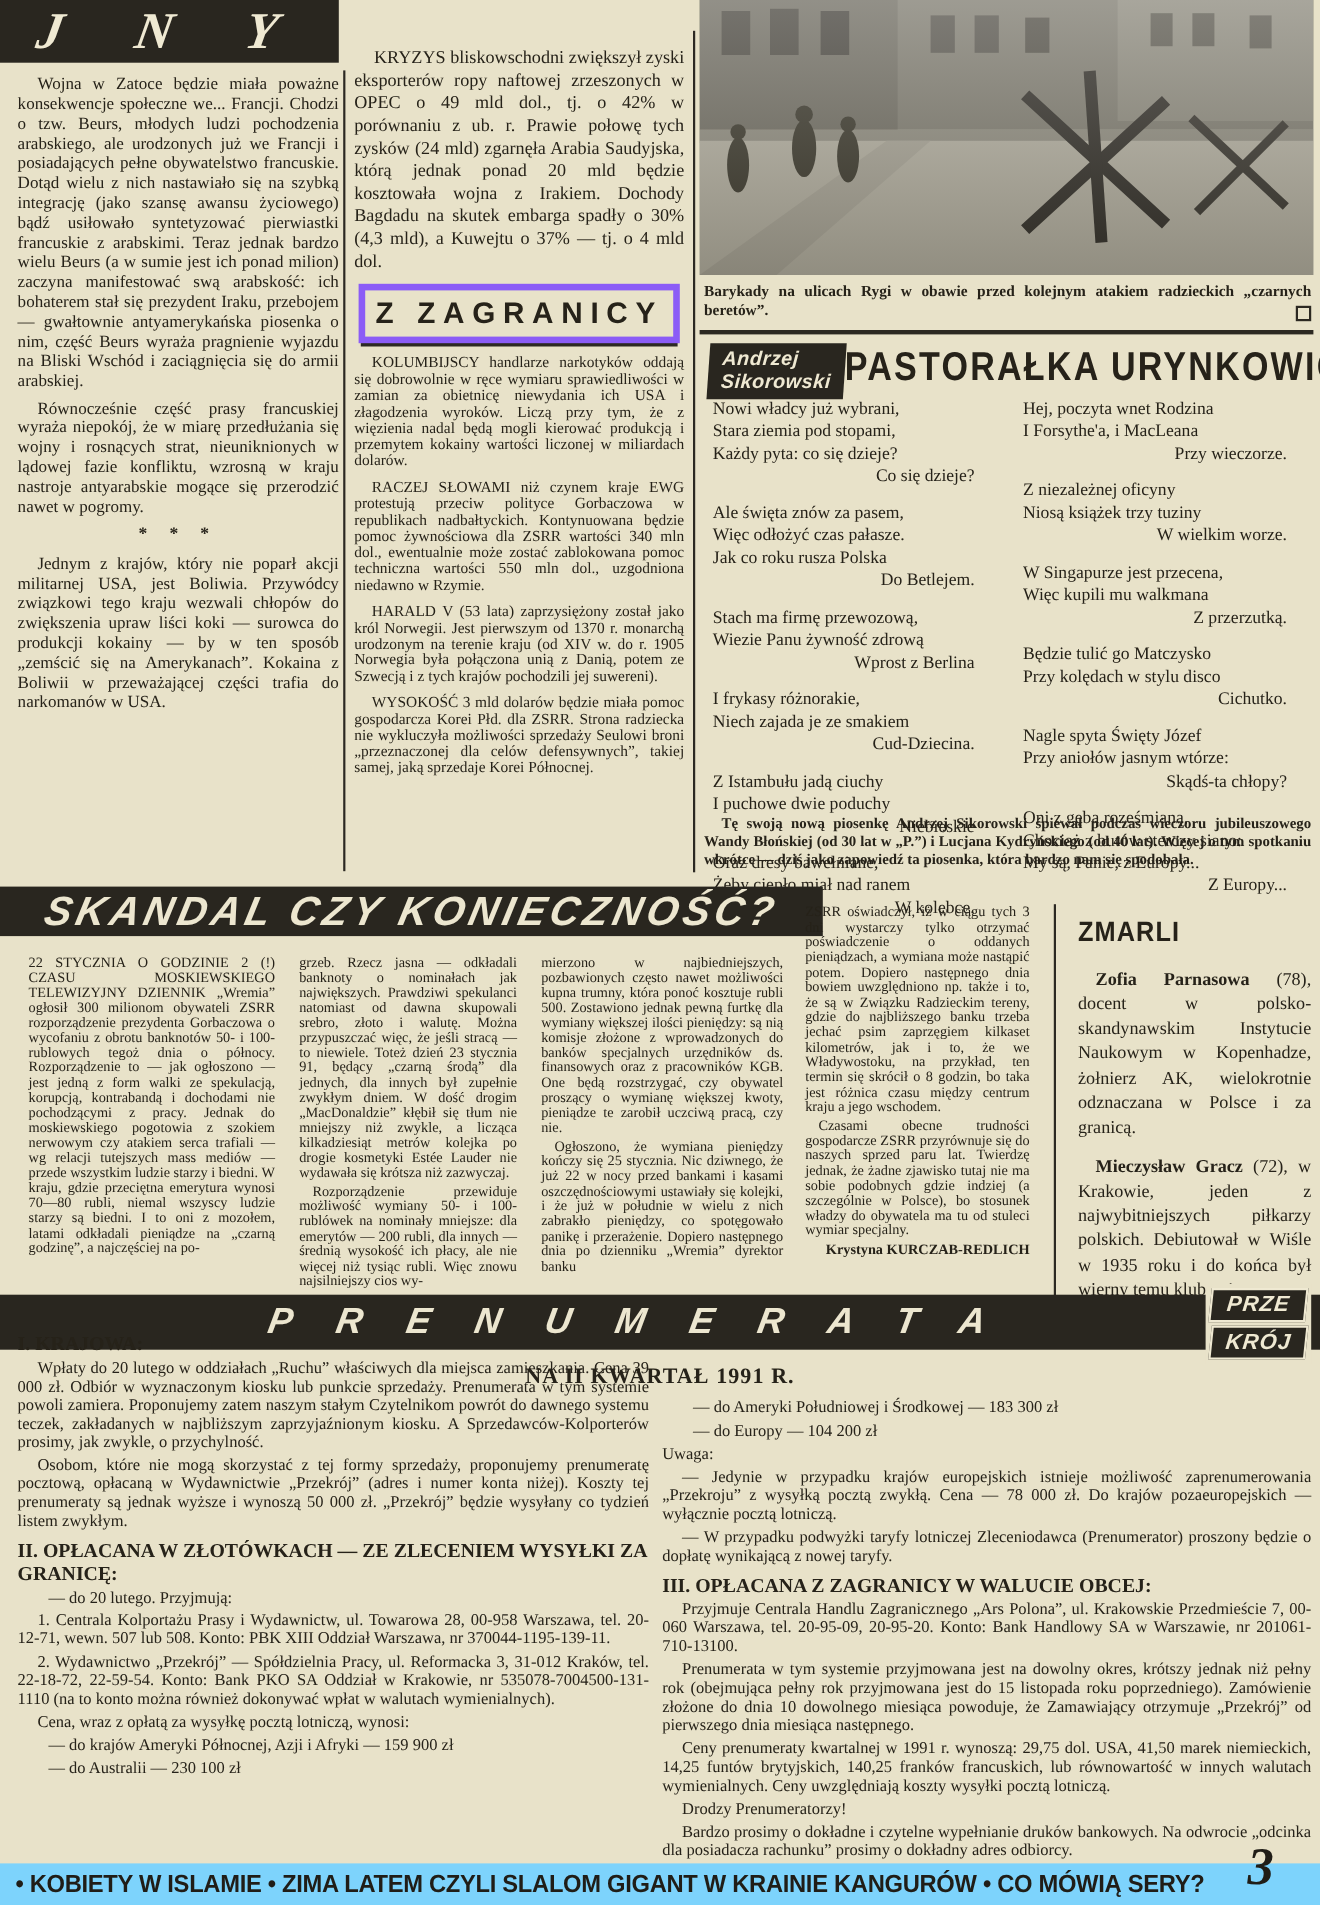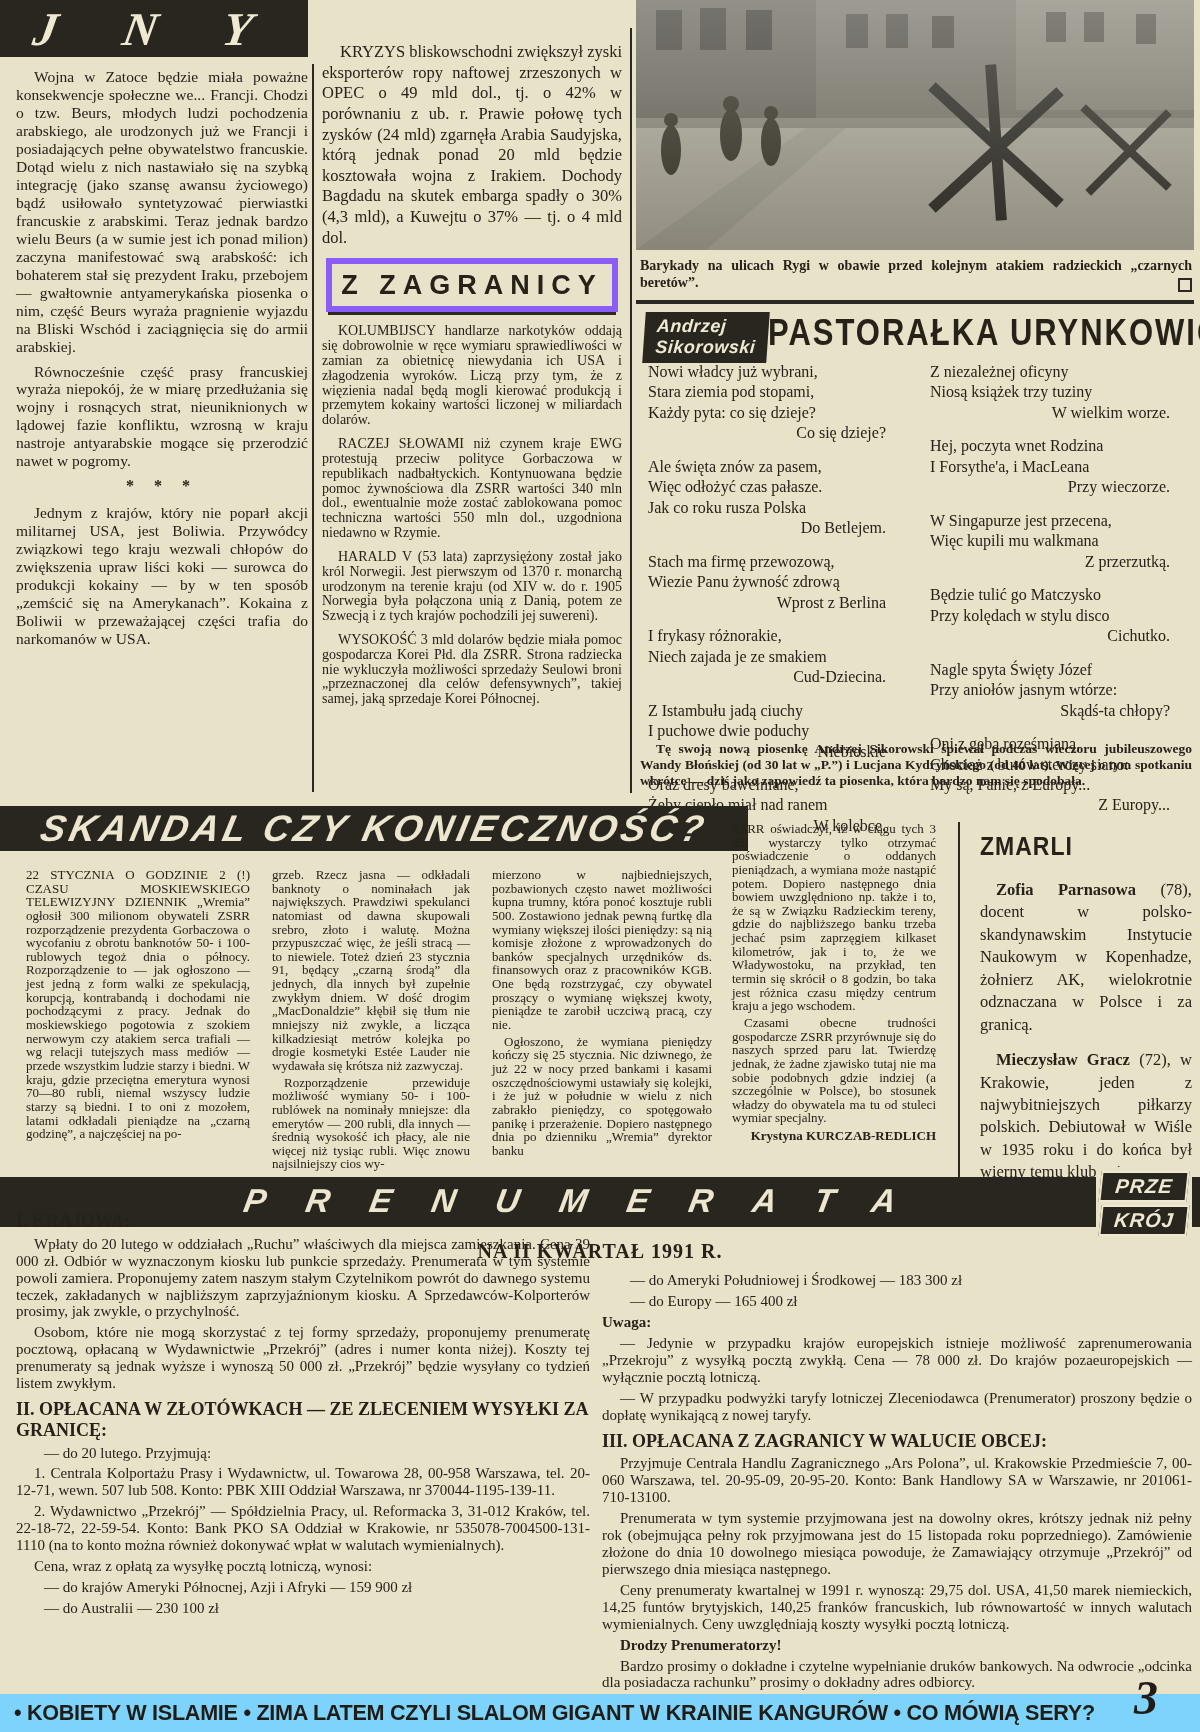--- a/index.html
+++ b/index.html
@@ -82,21 +82,21 @@
   .logo-box:last-child{margin-bottom:0;}
   .pren-subtitle{position:absolute;left:0;top:1240px;width:1200px;text-align:center;font-weight:bold;
     font-size:20px;letter-spacing:1px;}
   .pren-col{position:absolute;font-size:15px;line-height:1.13;}
   .pren-col p{margin:0 0 4px;text-indent:18px;text-align:justify;}
   .pren-col p.noindent{text-indent:0;}
   .pren-col p.dash{text-indent:0;padding-left:28px;}
   .pren-col h3{font-size:18px;margin:7px 0 4px;font-weight:bold;line-height:1.15;}
   .pren-left{left:16px;top:1204px;width:574px;}
   .pren-right{left:602px;top:1272px;width:590px;}
-  .boldline{font-weight:bold;}
+  .boldline{font-weight:normal;}
 
   
   .footer{position:absolute;left:0;top:1694px;width:1200px;height:38px;background:#7dd3fc;}
   .footer-items{position:absolute;left:14px;top:6px;font-family:"Liberation Sans",sans-serif;
     font-weight:bold;font-size:22.5px;letter-spacing:-0.3px;transform:scaleX(0.96);
     transform-origin:left center;white-space:nowrap;color:#201d17;}
   .page-num{position:absolute;right:42px;top:-24px;font-weight:bold;font-style:italic;
     font-size:48px;color:#201d17;}
 </style>
 </head>
@@ -197,24 +197,24 @@
       <div class="stanza"><span class="stanza-lines">Stach ma firmę przewozową,
 Wiezie Panu żywność zdrową</span><div class="stanza-tail">Wprost z Berlina</div></div>
       <div class="stanza"><span class="stanza-lines">I frykasy różnorakie,
 Niech zajada je ze smakiem</span><div class="stanza-tail">Cud-Dziecina.</div></div>
       <div class="stanza"><span class="stanza-lines">Z Istambułu jadą ciuchy
 I puchowe dwie poduchy</span><div class="stanza-tail">Niebieskie</div></div>
       <div class="stanza"><span class="stanza-lines">Oraz dresy bawełniane,
 Żeby ciepło miał nad ranem</span><div class="stanza-tail">W kolebce.</div></div>
     </div>
     <div class="poem-col rightcol">
+      <div class="stanza"><span class="stanza-lines">Hej, poczyta wnet Rodzina
+I Forsythe'a, i MacLeana</span><div class="stanza-tail">Przy wieczorze.</div></div>
       <div class="stanza"><span class="stanza-lines">Z niezależnej oficyny
 Niosą książek trzy tuziny</span><div class="stanza-tail">W wielkim worze.</div></div>
-      <div class="stanza"><span class="stanza-lines">Hej, poczyta wnet Rodzina
-I Forsythe'a, i MacLeana</span><div class="stanza-tail">Przy wieczorze.</div></div>
       <div class="stanza"><span class="stanza-lines">W Singapurze jest przecena,
 Więc kupili mu walkmana</span><div class="stanza-tail">Z przerzutką.</div></div>
       <div class="stanza"><span class="stanza-lines">Będzie tulić go Matczysko
 Przy kolędach w stylu disco</span><div class="stanza-tail">Cichutko.</div></div>
       <div class="stanza"><span class="stanza-lines">Nagle spyta Święty Józef
 Przy aniołów jasnym wtórze:</span><div class="stanza-tail">Skądś-ta chłopy?</div></div>
       <div class="stanza"><span class="stanza-lines">Oni z gębą roześmianą,
 Chociaż z butów sterczy siano:
 My są, Panie, z Europy...</span><div class="stanza-tail">Z Europy...</div></div>
     </div>
@@ -269,21 +269,21 @@
     <p class="dash">— do 20 lutego. Przyjmują:</p>
     <p>1. Centrala Kolportażu Prasy i Wydawnictw, ul. Towarowa 28, 00-958 Warszawa, tel. 20-12-71, wewn. 507 lub 508. Konto: PBK XIII Oddział Warszawa, nr 370044-1195-139-11.</p>
     <p>2. Wydawnictwo „Przekrój” — Spółdzielnia Pracy, ul. Reformacka 3, 31-012 Kraków, tel. 22-18-72, 22-59-54. Konto: Bank PKO SA Oddział w Krakowie, nr 535078-7004500-131-1110 (na to konto można również dokonywać wpłat w walutach wymienialnych).</p>
     <p>Cena, wraz z opłatą za wysyłkę pocztą lotniczą, wynosi:</p>
     <p class="dash">— do krajów Ameryki Północnej, Azji i Afryki — 159 900 zł</p>
     <p class="dash">— do Australii — 230 100 zł</p>
   </div>
 
   <div class="pren-col pren-right">
     <p class="dash">— do Ameryki Południowej i Środkowej — 183 300 zł</p>
-    <p class="dash">— do Europy — 165 400 zł</p>
+    <p class="dash">— do Europy — 104 200 zł</p>
     <p class="boldline noindent">Uwaga:</p>
     <p>— Jedynie w przypadku krajów europejskich istnieje możliwość zaprenumerowania „Przekroju” z wysyłką pocztą zwykłą. Cena — 78 000 zł. Do krajów pozaeuropejskich — wyłącznie pocztą lotniczą.</p>
     <p>— W przypadku podwyżki taryfy lotniczej Zleceniodawca (Prenumerator) proszony będzie o dopłatę wynikającą z nowej taryfy.</p>
     <h3>III. OPŁACANA Z ZAGRANICY W WALUCIE OBCEJ:</h3>
     <p>Przyjmuje Centrala Handlu Zagranicznego „Ars Polona”, ul. Krakowskie Przedmieście 7, 00-060 Warszawa, tel. 20-95-09, 20-95-20. Konto: Bank Handlowy SA w Warszawie, nr 201061-710-13100.</p>
     <p>Prenumerata w tym systemie przyjmowana jest na dowolny okres, krótszy jednak niż pełny rok (obejmująca pełny rok przyjmowana jest do 15 listopada roku poprzedniego). Zamówienie złożone do dnia 10 dowolnego miesiąca powoduje, że Zamawiający otrzymuje „Przekrój” od pierwszego dnia miesiąca następnego.</p>
     <p>Ceny prenumeraty kwartalnej w 1991 r. wynoszą: 29,75 dol. USA, 41,50 marek niemieckich, 14,25 funtów brytyjskich, 140,25 franków francuskich, lub równowartość w innych walutach wymienialnych. Ceny uwzględniają koszty wysyłki pocztą lotniczą.</p>
     <p class="boldline">Drodzy Prenumeratorzy!</p>
     <p>Bardzo prosimy o dokładne i czytelne wypełnianie druków bankowych. Na odwrocie „odcinka dla posiadacza rachunku” prosimy o dokładny adres odbiorcy.</p>
   </div>

